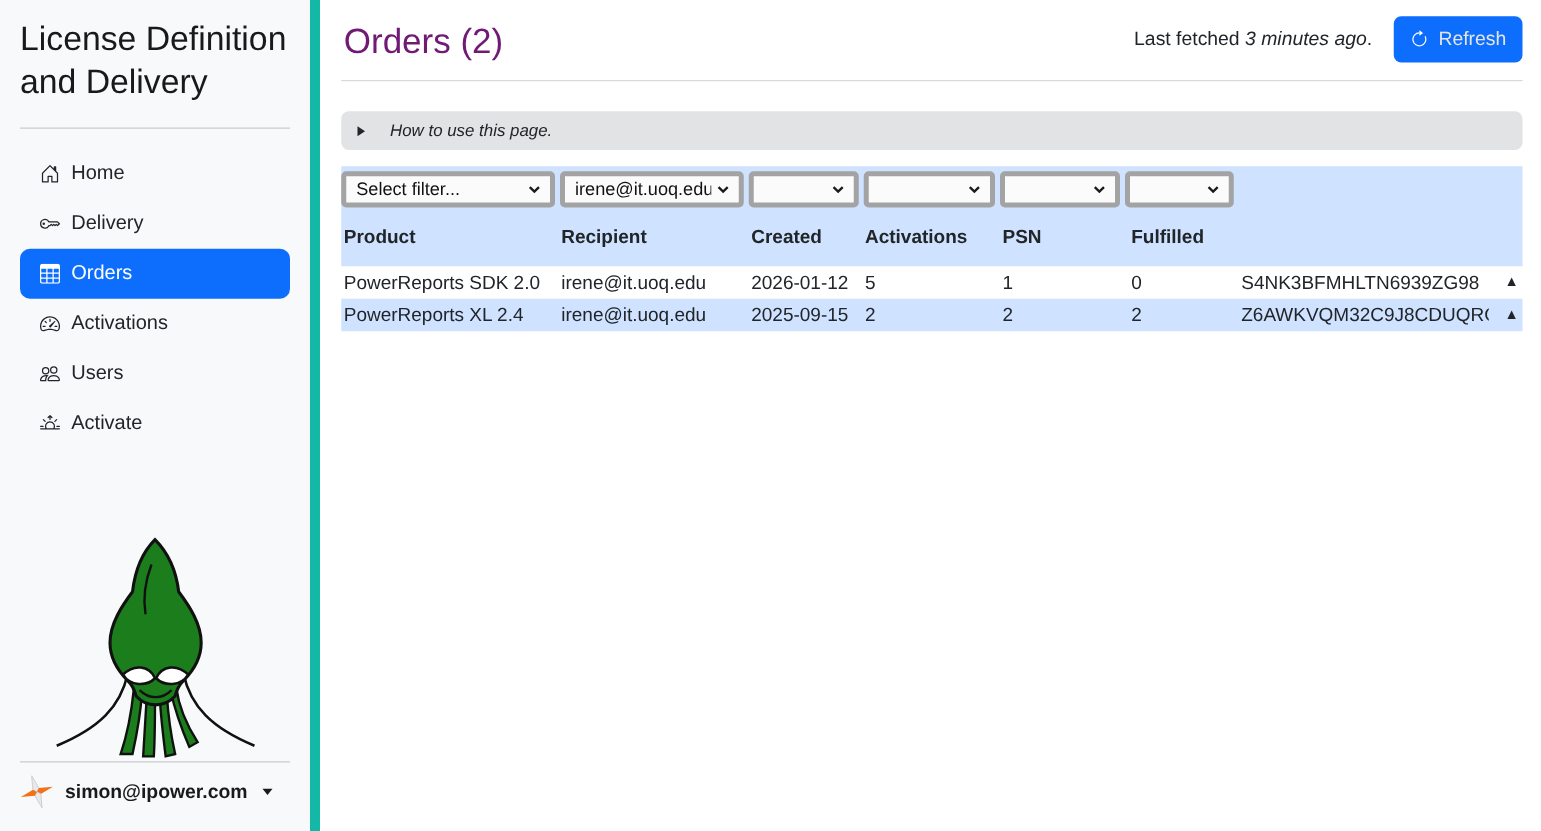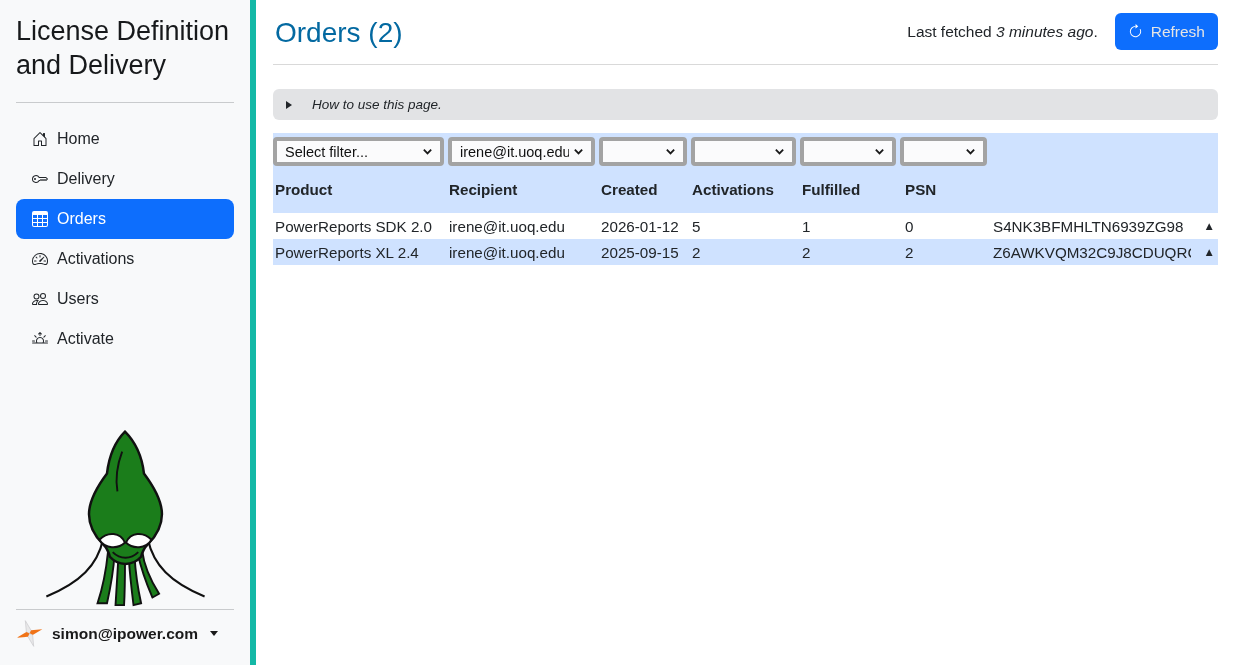--- a/index.html
+++ b/index.html
@@ -8,21 +8,21 @@
     width:1233px; height:665px; overflow:hidden;
     font-family:"Liberation Sans", sans-serif;
     color:#212529; background:#fff;
     display:flex;
   }
 
   
   .sidebar {
     width:256px; min-width:256px; height:665px;
     background:#f8f9fa;
-    border-right:6px solid #14b8a6;
+    border-right:8px solid #14b8a6;
     padding:14px 16px 12px 16px;
     display:flex; flex-direction:column;
   }
   .app-title {
     font-size:27px; font-weight:500; line-height:1.26;
     color:#17191b; letter-spacing:0;
   }
   .side-hr {
     border:none; border-top:1px solid #c9cbcd;
     margin:20px 0 8px 0; width:100%;
@@ -46,21 +46,21 @@
   }
   .caret-down {
     width:0; height:0; margin-left:3px;
     border-left:4.5px solid transparent; border-right:4.5px solid transparent;
     border-top:5px solid #1a1a1a;
   }
 
   
   .main { flex:1; padding:13px 15px 0 17px; }
   .main-header { display:flex; align-items:center; justify-content:space-between; }
-  .page-title { font-size:28px; font-weight:500; margin:2px 0 0 2px; color:#0369a1; }
+  .page-title { font-size:28px; font-weight:500; margin:2px 0 0 2px; color:#701a75; }
   .header-right { display:flex; align-items:center; gap:17px; }
   .last-fetched { font-size:15.5px; color:#212529; }
   .last-fetched .ago { font-style:italic; }
   .btn-refresh {
     background:#0d6efd; color:#e5e5e5; border:none; border-radius:6px;
     font-family:inherit; font-size:15.5px;
     padding:0 13px; height:37px;
     display:flex; align-items:center; gap:8px; cursor:pointer;
   }
   .btn-refresh svg { width:15px; height:15px; fill:#fff; }
@@ -284,22 +284,22 @@
               </svg>
             </span>
         </div>
       </div>
 
       <div class="tgrid">
         <div class="th">Product</div>
         <div class="th">Recipient</div>
         <div class="th">Created</div>
         <div class="th">Activations</div>
+        <div class="th">PSN</div>
         <div class="th">Fulfilled</div>
-        <div class="th">PSN</div>
         <div class="th"></div>
       </div>
     </div>
 
     <div class="tgrid trow">
       <div class="td">PowerReports SDK 2.0</div>
       <div class="td">irene@it.uoq.edu</div>
       <div class="td">2026-01-12</div>
       <div class="td">5</div>
       <div class="td">1</div>

